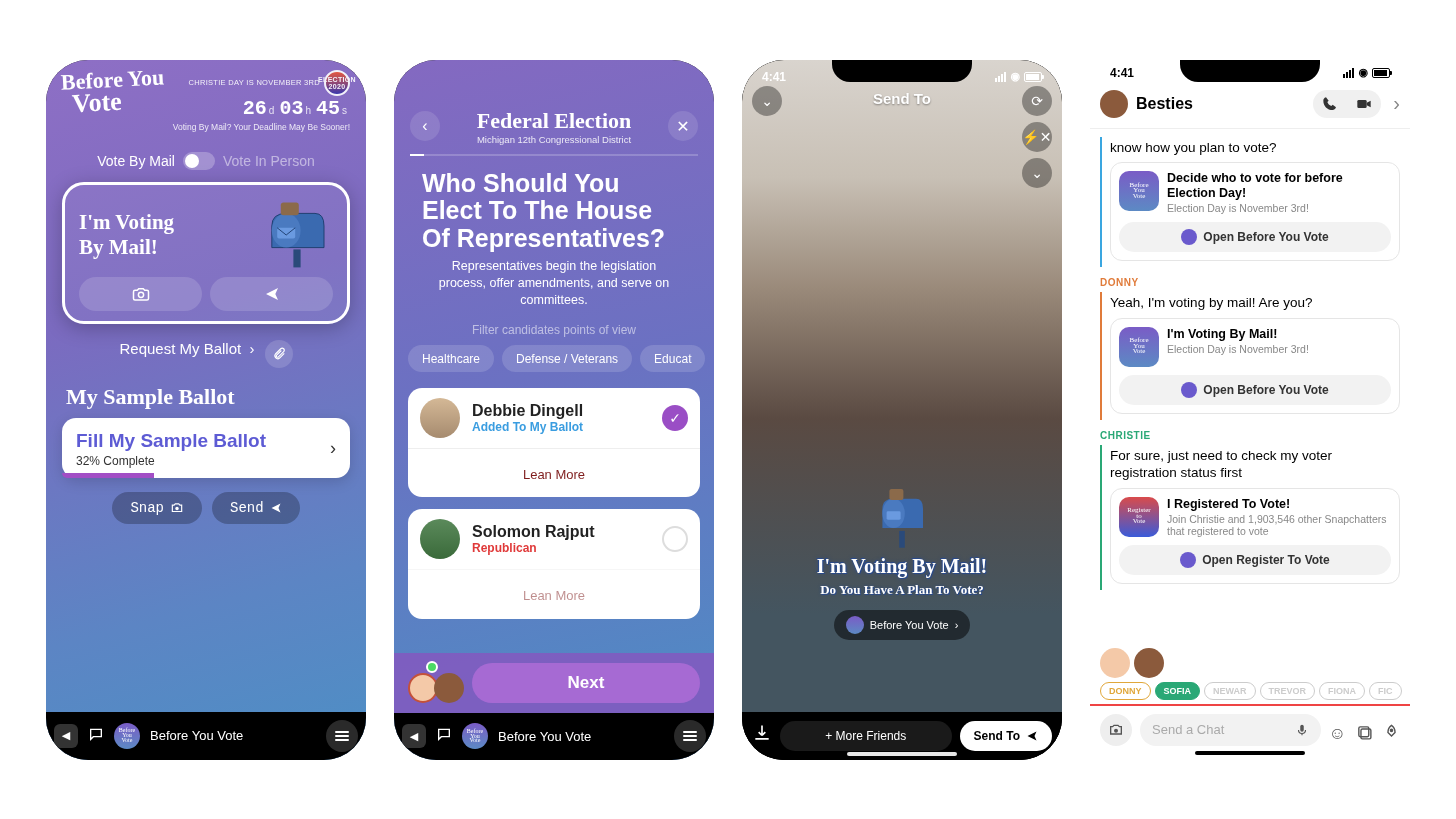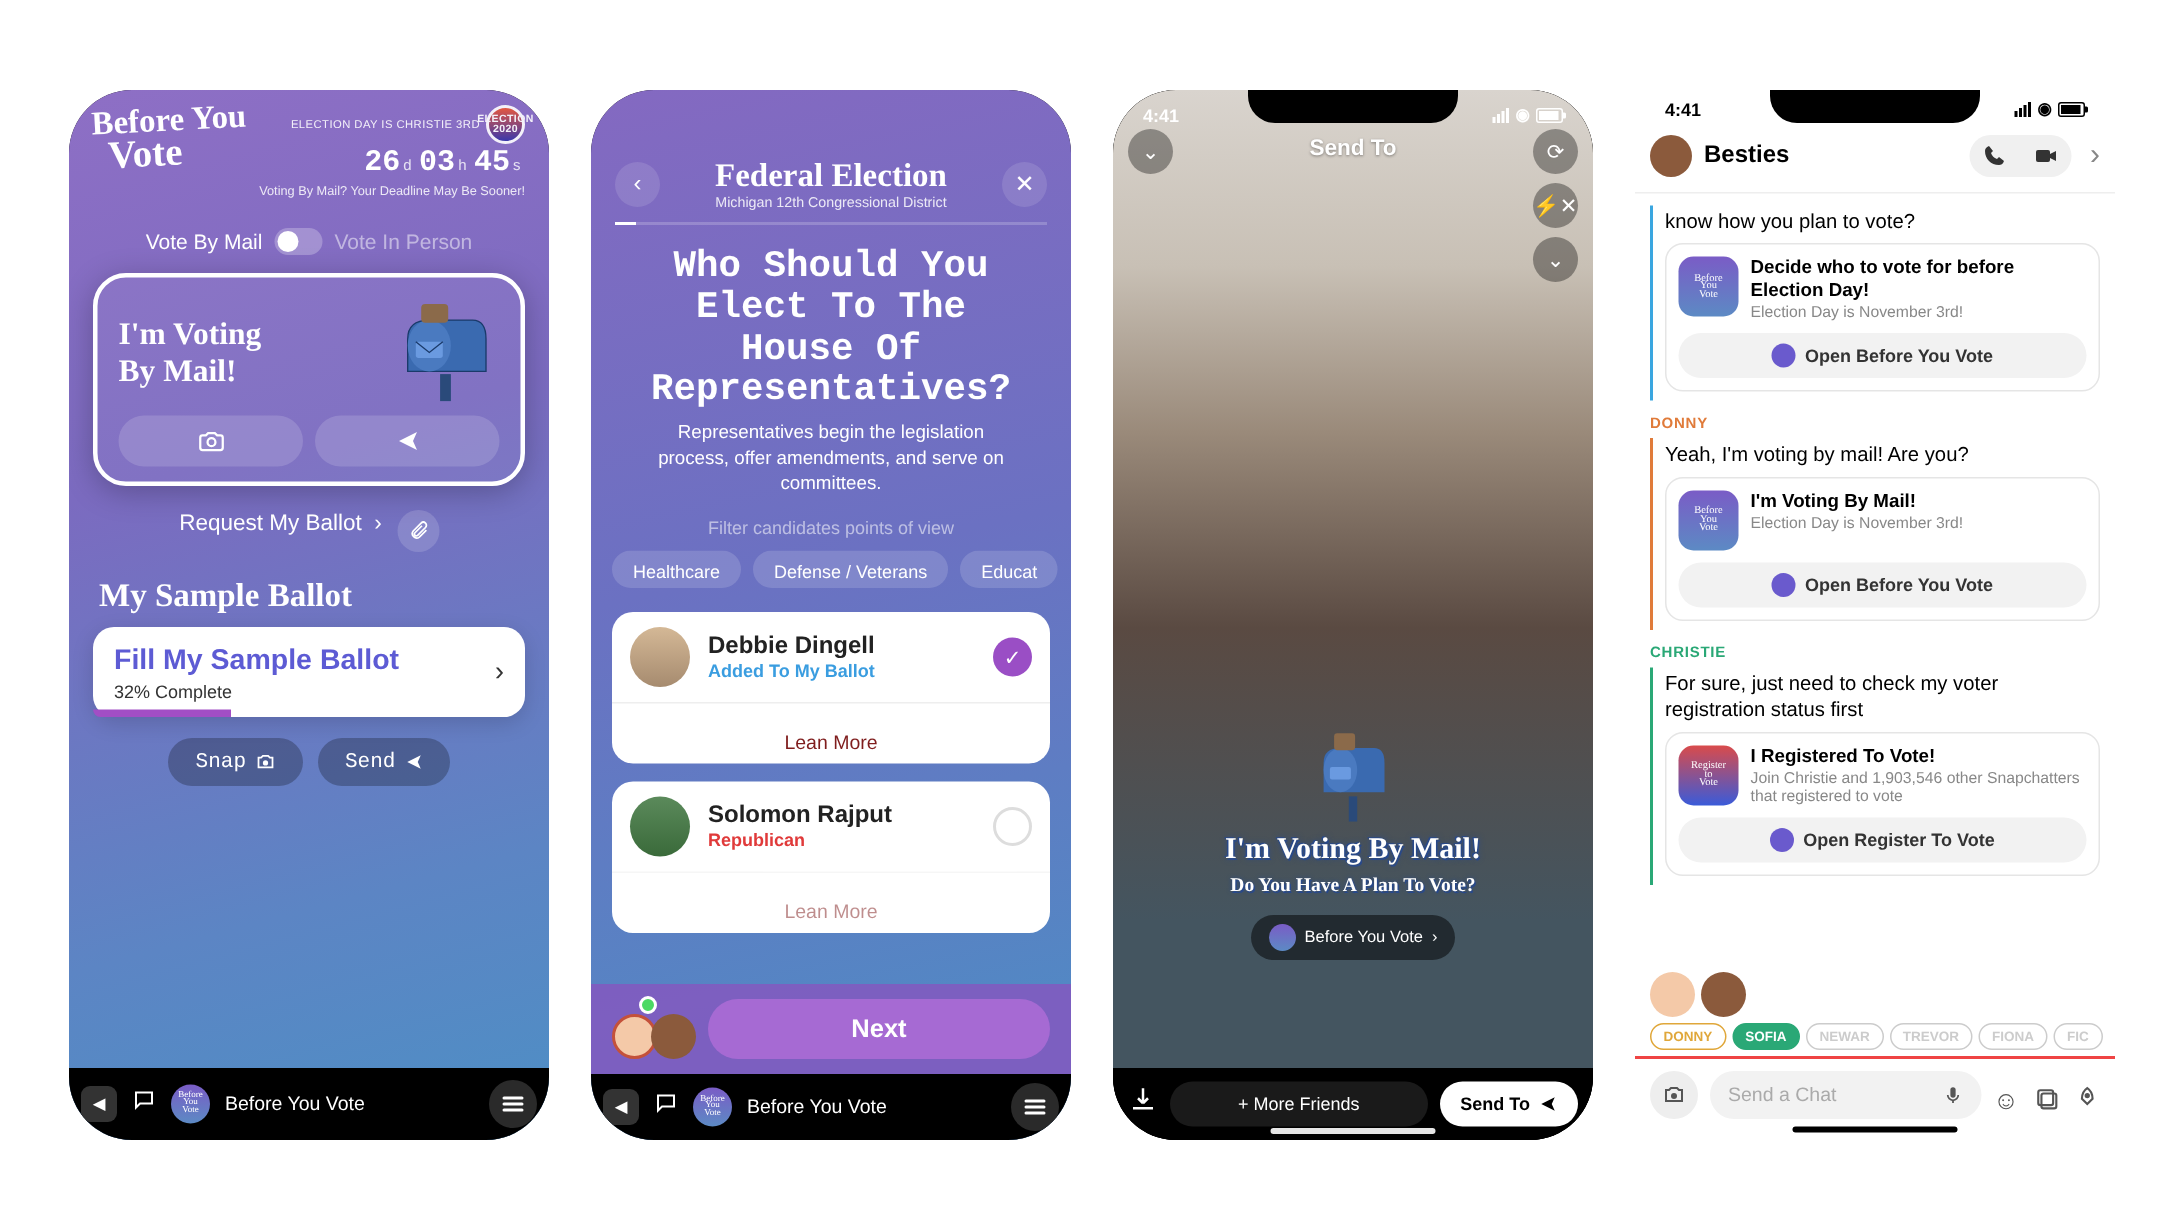--- a/index.html
+++ b/index.html
@@ -71,21 +71,21 @@
 
   
   .p2 .screen { background: linear-gradient(168deg,#8469c1 0%,#6b71c2 45%,#5189c4 90%);}
   .p2 .topbar { height:56px; display:flex; align-items:center; justify-content:space-between; padding:0 16px; color:#fff; margin-top:20px;}
   .p2 .topbar .back-c, .p2 .topbar .x-c { width:30px;height:30px;border-radius:50%;background:rgba(255,255,255,.12);display:flex;align-items:center;justify-content:center;}
   .p2 .topbar .titles{ text-align:center; }
   .p2 .topbar .t1{ font-family:cursive;font-size:22px;font-weight:bold;}
   .p2 .topbar .t2{ font-size:9.5px; opacity:.85;}
   .p2 .progressline{ height:2px; background:rgba(255,255,255,.2); margin:0 16px; position:relative;}
   .p2 .progressline i{position:absolute;left:0;top:0;bottom:0;width:5%;background:#fff;}
-  .p2 .q { font-family:Liberation Mono, monospace;font-size:25px;line-height:1.1;color:#fff;text-align:center;padding:14px 28px 6px; font-weight:bold;}
+  .p2 .q { font-family:Liberation Sans, sans-serif;font-size:25px;line-height:1.1;color:#fff;padding:14px 28px 6px; font-weight:bold;}
   .p2 .desc { font-size:12.5px;color:#fff;text-align:center;padding:0 36px;line-height:1.35;}
   .p2 .filter { font-size:12px;color:rgba(255,255,255,.55);text-align:center;padding:14px 0 8px;}
   .chips { display:flex; gap:8px; padding: 0 14px 10px; overflow:hidden;}
   .chip { padding:7px 14px;border-radius:16px;background:rgba(255,255,255,.15);color:#fff;font-size:12px; white-space:nowrap;}
   .cand { margin:6px 14px; background:#fff; border-radius:14px; overflow:hidden;}
   .cand .top{ display:flex; gap:12px; padding:10px 12px; align-items:center;}
   .cand .av { width:40px;height:40px;border-radius:50%;background:linear-gradient(#d4b896,#a68b6f);}
   .cand .av2 { background:linear-gradient(#5b8a5b,#3a6a3a);}
   .cand .nm { font-size:16px;font-weight:700;color:#222;}
   .cand .sub { font-size:12px;font-weight:600;}
@@ -164,21 +164,21 @@
 
   <div class="phone p1">
     <div class="screen">
       <div class="byv-header">
         <div class="byv-logo">
           <span>Before You</span>
           <span class="v">Vote</span>
         </div>
         <div class="countdown-block">
           <div class="cd-top">
-            <span>ELECTION DAY IS CHRISTIE 3RD</span>
+            <span>CHRISTIE DAY IS NOVEMBER 3RD</span>
             <span class="badge2020">
                 <span>ELECTION</span>
                 <span>2020</span>
               </span>
           </div>
           <div class="cd-row">
             <b>26</b>
               <i>d</i>
             <b>03</b>
               <i>h</i>

